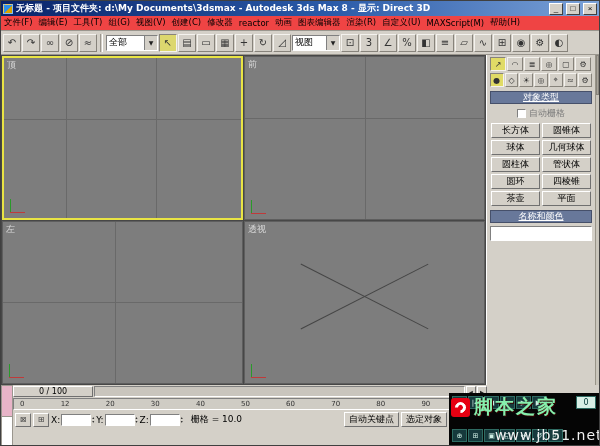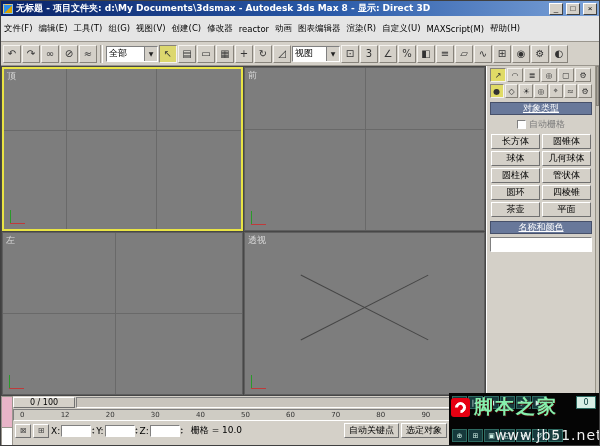--- a/index.html
+++ b/index.html
@@ -9,21 +9,21 @@
 
   
   .titlebar { height:15px; display:flex; align-items:center; gap:3px; padding:0 2px;
     background:linear-gradient(90deg,#0a246a,#2a5aa8 55%,#7ba2d8); color:#fff; }
   .app-icon { width:10px; height:10px; background:linear-gradient(135deg,#2e8fe8 50%,#d9a400 50%); border:1px solid rgba(255,255,255,.4); }
   .title-text { flex:1; font-size:9px; font-weight:bold; white-space:nowrap; overflow:hidden; }
   .winbtn { width:14px; height:12px; font-size:8px; line-height:10px; text-align:center; background:#d4d0c8; color:#000;
     border:1px solid; border-color:#fff #404040 #404040 #fff; padding:0; }
 
   
-  .menubar { height:26px; display:flex; align-items:center; background:#e5e5e5; border-bottom:1px solid #9a968e; overflow:hidden;text-align:center; }
+  .menubar { height:15px; display:flex; align-items:center; background:#ef4444; border-bottom:1px solid #9a968e; overflow:hidden;text-align:center; }
   .menu-item { padding:0 3px; font-size:8.5px; white-space:nowrap; }
 
   
   .toolbar { height:24px; display:flex; align-items:center; gap:1px; padding:0 2px; background:#d4d0c8; border-bottom:1px solid #9a968e; overflow:hidden; }
   .tb-group { display:flex; gap:1px; }
   .tbtn { width:18px; height:18px; display:flex; align-items:center; justify-content:center; font-size:10px; color:#333;
     background:#d4d0c8; border:1px solid; border-color:#f4f2ee #87837b #87837b #f4f2ee; }
   .tbtn.active { background:#dcd76e; border-color:#87837b #f4f2ee #f4f2ee #87837b; }
   .tb-sep { width:3px; height:18px; border-left:1px solid #9a968e; border-right:1px solid #fff; margin:0 2px; }
   .combo { display:flex; align-items:center; height:16px; background:#fff; border:1px solid; border-color:#808080 #fff #fff #808080; }
@@ -66,21 +66,21 @@
   .cp-scroll { position:absolute; top:0; right:0; bottom:0; width:4px; background:#cac6bc; border-left:1px solid #989488; }
   .cp-thumb { width:100%; height:40px; background:#a8a49a; border:1px solid #87837b; }
 
   
   .bottombar { height:62px; display:flex; }
   .listener { width:12px; display:flex; flex-direction:column; }
   .pinkbox { flex:1; background:#e8b4c8; border:1px solid #9a968e; }
   .whitebox { flex:1; background:#fff; border:1px solid #9a968e; border-top:0; }
   .b-main { flex:1; display:flex; flex-direction:column; }
   .row-t { height:13px; display:flex; align-items:stretch; gap:1px; padding:1px 0; margin-right:112px; }
-  .time-slider { width:62px; background:#d4d0c8; border:1px solid; border-color:#fff #707070 #707070 #fff;
+  .time-slider { width:80px; background:#d4d0c8; border:1px solid; border-color:#fff #707070 #707070 #fff;
     font-size:8px; display:flex; align-items:center; justify-content:center; }
   .time-track { flex:1; background:#c9c5bd; border:1px solid; border-color:#808080 #fff #fff #808080; }
   .t-arrow { width:10px; font-size:5px; display:flex; align-items:center; justify-content:center;
     background:#d4d0c8; border:1px solid; border-color:#fff #707070 #707070 #fff; color:#222; }
   .trackbar { height:12px; display:flex; justify-content:space-between; align-items:center; padding:0 6px;
     background:#cfccc4; border:1px solid; border-color:#808080 #fff #fff #808080; margin-right:112px; }
   .tick { font-size:7px; color:#333; }
   .srow { display:flex; align-items:center; gap:2px; padding-right:152px; padding-left:2px; }
   .srow1 { height:19px; } .srow2 { height:18px; }
   .mini3d { width:16px; height:14px; font-size:8px; color:#444; display:flex; align-items:center; justify-content:center;

